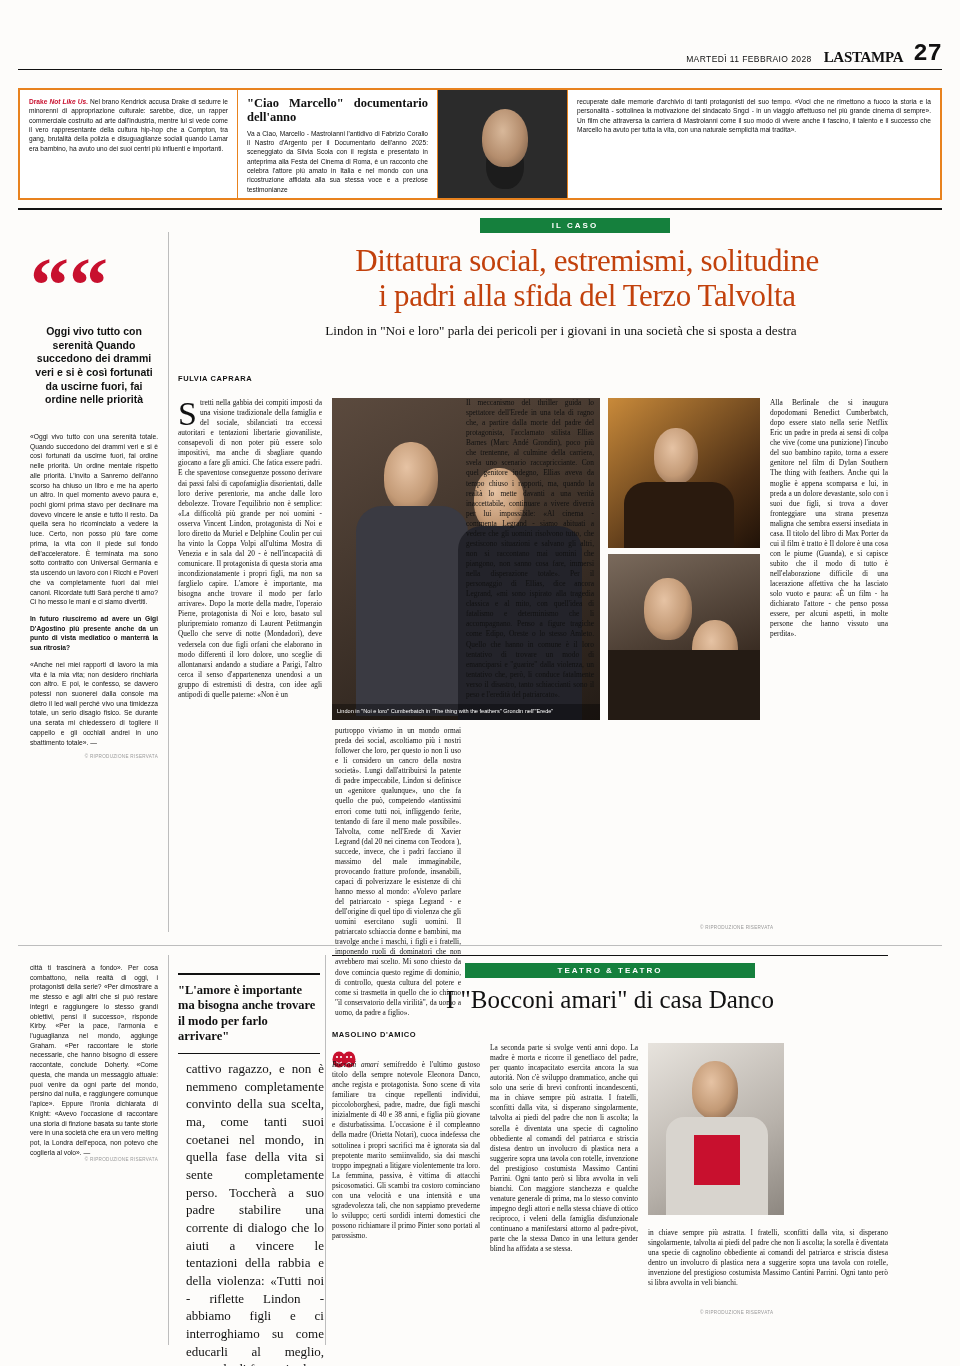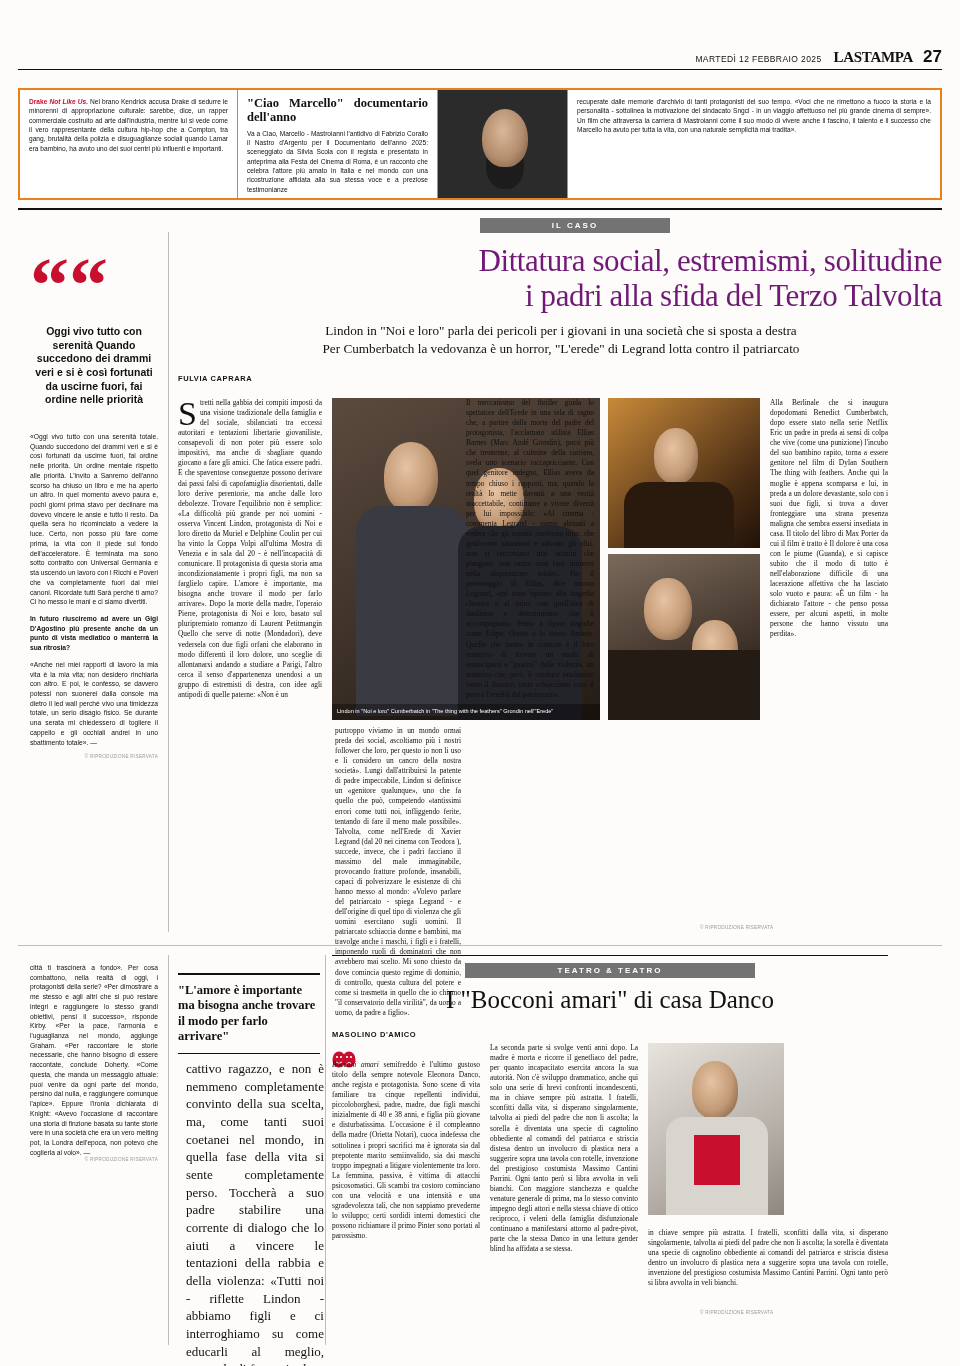--- a/index.html
+++ b/index.html
@@ -30,22 +30,22 @@
     font-family: "Liberation Sans", sans-serif;
     font-size: 8.5px; letter-spacing: 0.4px; color: #111;
     margin-right: 12px; margin-bottom: 3px;
   }
   .masthead .logo {
     font-family: "Liberation Serif", serif;
     font-size: 15px; font-weight: bold; letter-spacing: -0.3px;
     margin-right: 10px; margin-bottom: 1px;
   }
   .masthead .pagenum {
-    font-family: Liberation Sans, sans-serif;
-    font-size: 17px; font-weight: bold;
+    font-family: Liberation Mono, monospace;
+    font-size: 24px; font-weight: bold;
   }
   
   .topbox {
     position: absolute;
     left: 18px; top: 88px; width: 924px; height: 112px;
     border: 2px solid #e8821e;
     background: #fff;
     display: flex;
   }
   .topbox .col {
@@ -82,38 +82,38 @@
     box-shadow: 0 26px 0 -4px #1c1c1c;
   }
   
   .rule-top {
     position: absolute; left: 18px; top: 208px; width: 924px;
     border-top: 2px solid #111;
   }
   
   .tag {
     position: absolute;
-    background: #737373; color: #fff;
+    background: #15803d; color: #fff;
     font-family: "Liberation Sans", sans-serif;
     font-size: 8px; font-weight: bold; letter-spacing: 2px;
     text-align: center;
     padding: 3px 0;
   }
   .tag.ilcaso { left: 480px; top: 218px; width: 190px; }
   .tag.teatro { left: 465px; top: 963px; width: 290px; }
   
   .headline {
     position: absolute; left: 232px; top: 243px; width: 710px;
-    text-align: right;
+    text-align: center;
     font-family: "Liberation Serif", serif;
     font-weight: normal;
     font-size: 31px;
     line-height: 1.13;
     letter-spacing: -0.4px;
-    color: #701a75;
+    color: #c2410c;
   }
   .subhead {
     position: absolute; left: 180px; top: 322px; width: 762px;
     text-align: center;
     font-family: "Liberation Serif", serif;
     font-size: 13.2px;
     line-height: 1.36;
     color: #111;
   }
   .byline {
@@ -236,21 +236,21 @@
   
   .hrule { position: absolute; border-top: 1px solid #111; }
   .hrule-thin { position: absolute; border-top: 1px solid #bdbdbd; }
 </style>
 </head>
 <body>
 
 <div class="page">
 
   <div class="masthead">
-    <span class="date">MARTEDÌ 12 FEBBRAIO 2025</span>
+    <span class="date">MARTEDÌ 11 FEBBRAIO 2028</span>
     <span class="logo">LASTAMPA</span>
     <span class="pagenum">27</span>
   </div>
 
   <div class="topbox">
     <div class="col c1">
       <span class="red hl">Drake</span>
       <span class="red hl it">Not Like Us.</span><span> Nel brano Kendrick accusa Drake di sedurre le minorenni di appropriazione culturale: sarebbe, dice, un rapper commerciale costruito ad arte dall'industria, mentre lui si vede come il vero rappresentante della cultura hip-hop che a Compton, tra gang, brutalità della polizia e disuguaglianze sociali quando Lamar era bambino, ha avuto uno dei suoi centri più influenti e importanti.</span>
     </div>
     <div class="col c2">
@@ -266,21 +266,20 @@
   <div class="rule-top"></div>
 
   <div class="tag ilcaso">IL CASO</div>
 
   <div class="headline">
     <div>Dittatura social, estremismi, solitudine</div>
     <div>i padri alla sfida del Terzo Talvolta</div>
   </div>
   <div class="subhead">
     <div>Lindon in "Noi e loro" parla dei pericoli per i giovani in una società che si sposta a destra</div>
-    <div>Per Cumberbatch la vedovanza è un horror, "L'erede" di Legrand lotta contro il patriarcato</div>
   </div>
   <div class="byline">FULVIA CAPRARA</div>
 
   <div class="quotemark">““</div>
   <div class="quotetext">Oggi vivo tutto con serenità Quando succedono dei drammi veri e si è così fortunati da uscirne fuori, fai ordine nelle priorità</div>
   <div class="leftcol">
     <p>«Oggi vivo tutto con una serenità totale. Quando succedono dei drammi veri e si è così fortunati da uscirne fuori, fai ordine nelle priorità. Un ordine mentale rispetto alle priorità. L'invito a Sanremo dell'anno scorso ha chiuso un libro e me ha aperto un altro. In quel momento avevo paura e, pochi giorni prima stavo per declinare ma dovevo vincere le ansie e tutto il resto. Da quella sera ho ricominciato a vedere la luce. Certo, non posso più fare come prima, la vita con il piede sul fondo dell'acceleratore. È terminata ma sono sotto contratto con Universal Germania e sta uscendo un lavoro con i Ricchi e Poveri che va completamente fuori dai miei canoni. Ricordate tutti Sarà perché ti amo? Ci ho messo le mani e ci siamo divertiti.</p>
     <p class="sub">In futuro riusciremo ad avere un Gigi D'Agostino più presente anche da un punto di vista mediatico o manterrà la sua ritrosia?</p>
     <p>«Anche nei miei rapporti di lavoro la mia vita è la mia vita; non desidero rinchiarla con altro. E poi, le confesso, se davvero potessi non suonerei dalla console ma dietro il led wall perché vivo una timidezza totale, un serio disagio fisico. Se durante una serata mi chiedessero di togliere il cappello e gli occhiali andrei in uno sbattimento totale». —</p>
     <p class="credit">© RIPRODUZIONE RISERVATA</p>

